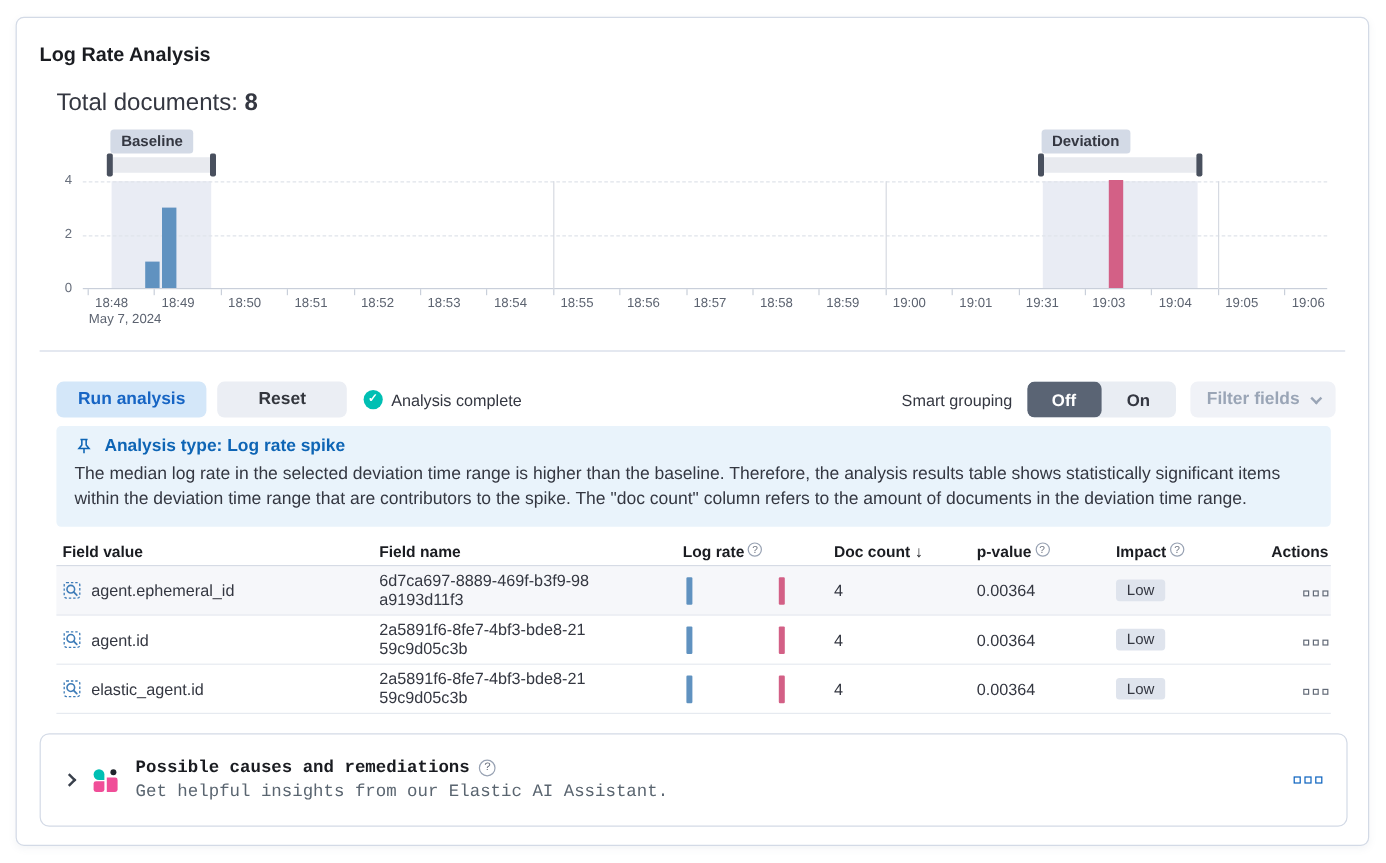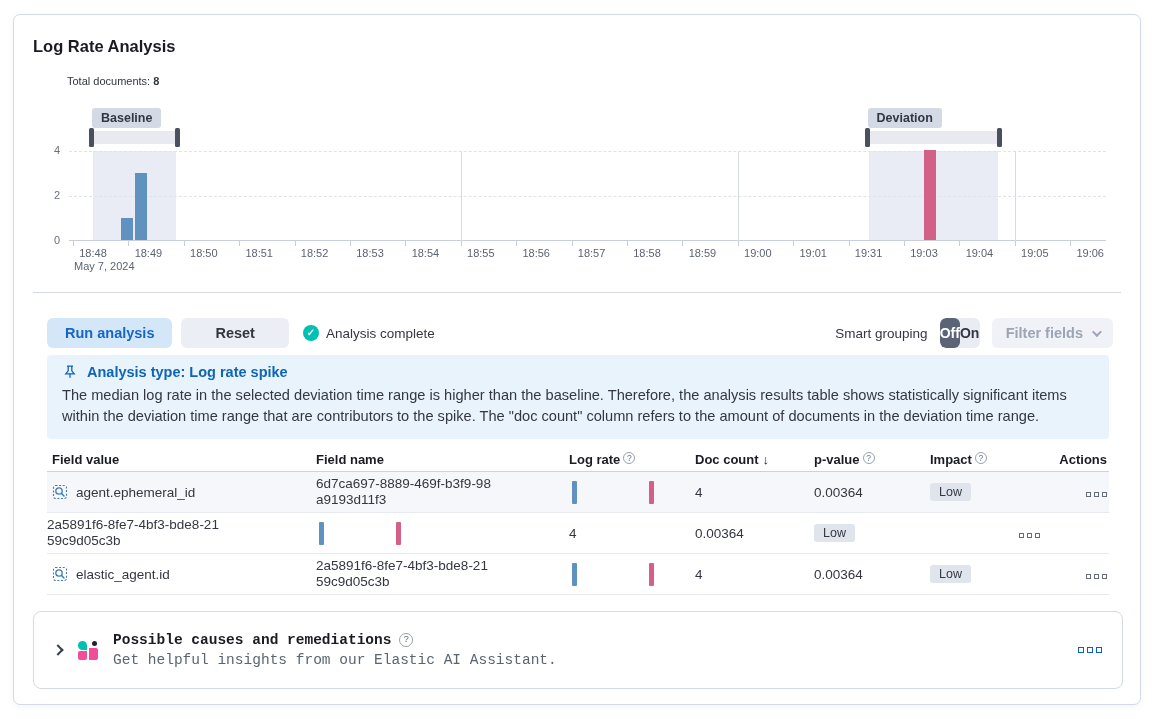--- a/index.html
+++ b/index.html
@@ -4,21 +4,21 @@
 <style>
   * { box-sizing: border-box; margin: 0; padding: 0; }
   html,body { width:1155px; height:719px; background:#fff; overflow:hidden;
     font-family:"Liberation Sans", sans-serif; color:#343741; position:relative; }
 
   .card { position:absolute; left:13px; top:14px; width:1128px; height:691px;
     background:#fff; border:1px solid #D3DAE6; border-radius:7px;
     box-shadow:0 2px 6px rgba(120,130,150,.08); }
 
   .page-title { position:absolute; left:19px; top:22px; font-size:16.5px; font-weight:700; color:#1A1C21; }
-  .total { position:absolute; left:33px; top:60px; font-size:11px; color:#343741;margin-left:20px; }
+  .total { position:absolute; left:33px; top:60px; font-size:20px; color:#343741; }
   .total b { font-weight:700; }
 
   
   .chart { position:absolute; left:0; top:86px; width:1128px; height:178px; }
   .brush-badge { position:absolute; top:7px; height:20px; line-height:20px; padding:0 9px;
     background:#D3DAE6; color:#343741; font-size:12.5px; font-weight:600; border-radius:3px; }
   .brush { position:absolute; top:30px; height:13px; background:#E8EAEF; border-radius:1px; }
   .handle { position:absolute; top:-3px; width:5px; height:19px; background:#49505E; border-radius:1.5px; }
   .handle.hl { left:-2px; } .handle.hr { right:-2px; }
   .ylab { position:absolute; left:26px; width:20px; text-align:right; font-size:11px; color:#69707D; }
@@ -42,21 +42,21 @@
   .btn-primary { height:30px; padding:0 18px; border-radius:6px; background:#D4E7F9;
     color:#1765C4; font-size:14.5px; font-weight:600; }
   .btn-secondary { height:30px; padding:0 34px; border-radius:6px; background:#EBEEF4;
     color:#33363D; font-size:14.5px; font-weight:600; margin-left:9px; }
   .status { display:flex; align-items:center; margin-left:14px; font-size:13.5px; color:#343741; }
   .check-icon { width:16px; height:16px; border-radius:50%; background:#00BFB3; color:#fff;
     font-size:10px; font-weight:700; line-height:16px; text-align:center; display:inline-block; margin-right:7px; }
   .right-controls { margin-left:auto; display:flex; align-items:center; }
   .sg-label { font-size:13.5px; color:#343741; margin-right:12px; }
   .toggle { display:flex; background:#E9EDF3; border-radius:6px; overflow:hidden; height:30px; }
-  .toggle button { width:20px; font-size:14px; background:transparent; color:#343741; font-weight:600; }
+  .toggle button { width:62px; font-size:14px; background:transparent; color:#343741; font-weight:600; }
   .toggle .sel { background:#5A6474; color:#fff; font-weight:700; border-radius:6px; }
   .filter-btn { height:30px; margin-left:12px; padding:0 14px; border-radius:6px; background:#F0F2F7;
     color:#9AA5B6; font-size:14.5px; font-weight:600; display:flex; align-items:center; gap:9px; }
   .chev-down { width:7px; height:7px; border-right:2px solid #9AA5B6; border-bottom:2px solid #9AA5B6;
     transform:rotate(45deg) translateY(-2px); display:inline-block; }
 
   
   .callout { position:absolute; left:33px; top:340px; width:1062px; height:84px;
     background:#E9F3FB; border-radius:4px; padding:9px 15px; }
   .co-title { display:flex; align-items:center; gap:9px; color:#0E65B5; font-weight:600; font-size:14.5px; }
@@ -250,20 +250,28 @@
     <div class="pv">0.00364</div>
     <div><span class="badge-low imp">Low</span></div>
     <div class="cell-actions"><span class="boxes">
               <i></i>
               <i></i>
               <i></i>
             </span></div>
   </div>
 
   <div class="trow">
+    <div class="cell-name">
+      <svg width="16" height="16" viewBox="0 0 16 16">
+        <rect x="1.5" y="1.5" width="13" height="13" rx="2" fill="none" stroke="#3E7CB8" stroke-width="1.1" stroke-dasharray="2 1.6"></rect>
+        <circle cx="7" cy="7" r="3.2" fill="none" stroke="#3E7CB8" stroke-width="1.3"></circle>
+        <line x1="9.3" y1="9.3" x2="12" y2="12" stroke="#3E7CB8" stroke-width="1.5" stroke-linecap="round"></line>
+      </svg>
+      <span class="fname">agent.id</span>
+    </div>
     <div class="fval">2a5891f6-8fe7-4bf3-bde8-2159c9d05c3b</div>
     <div>
             <span class="spark">
               <i class="sb"></i>
               <i class="sp"></i>
             </span>
           </div>
     <div class="dc">4</div>
     <div class="pv">0.00364</div>
     <div><span class="badge-low imp">Low</span></div>

